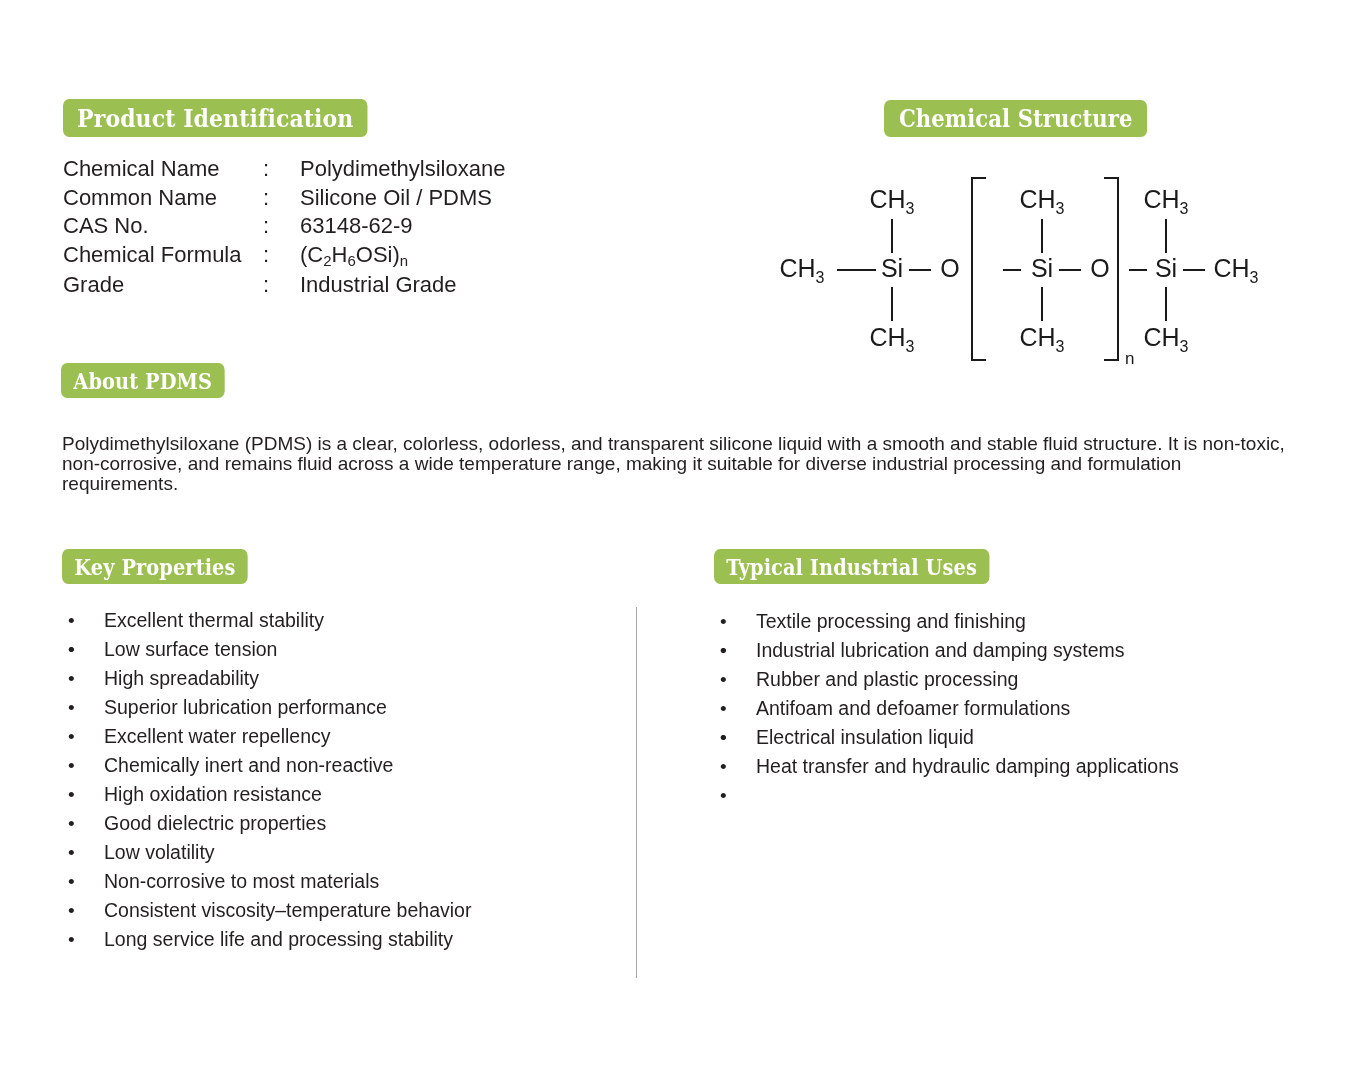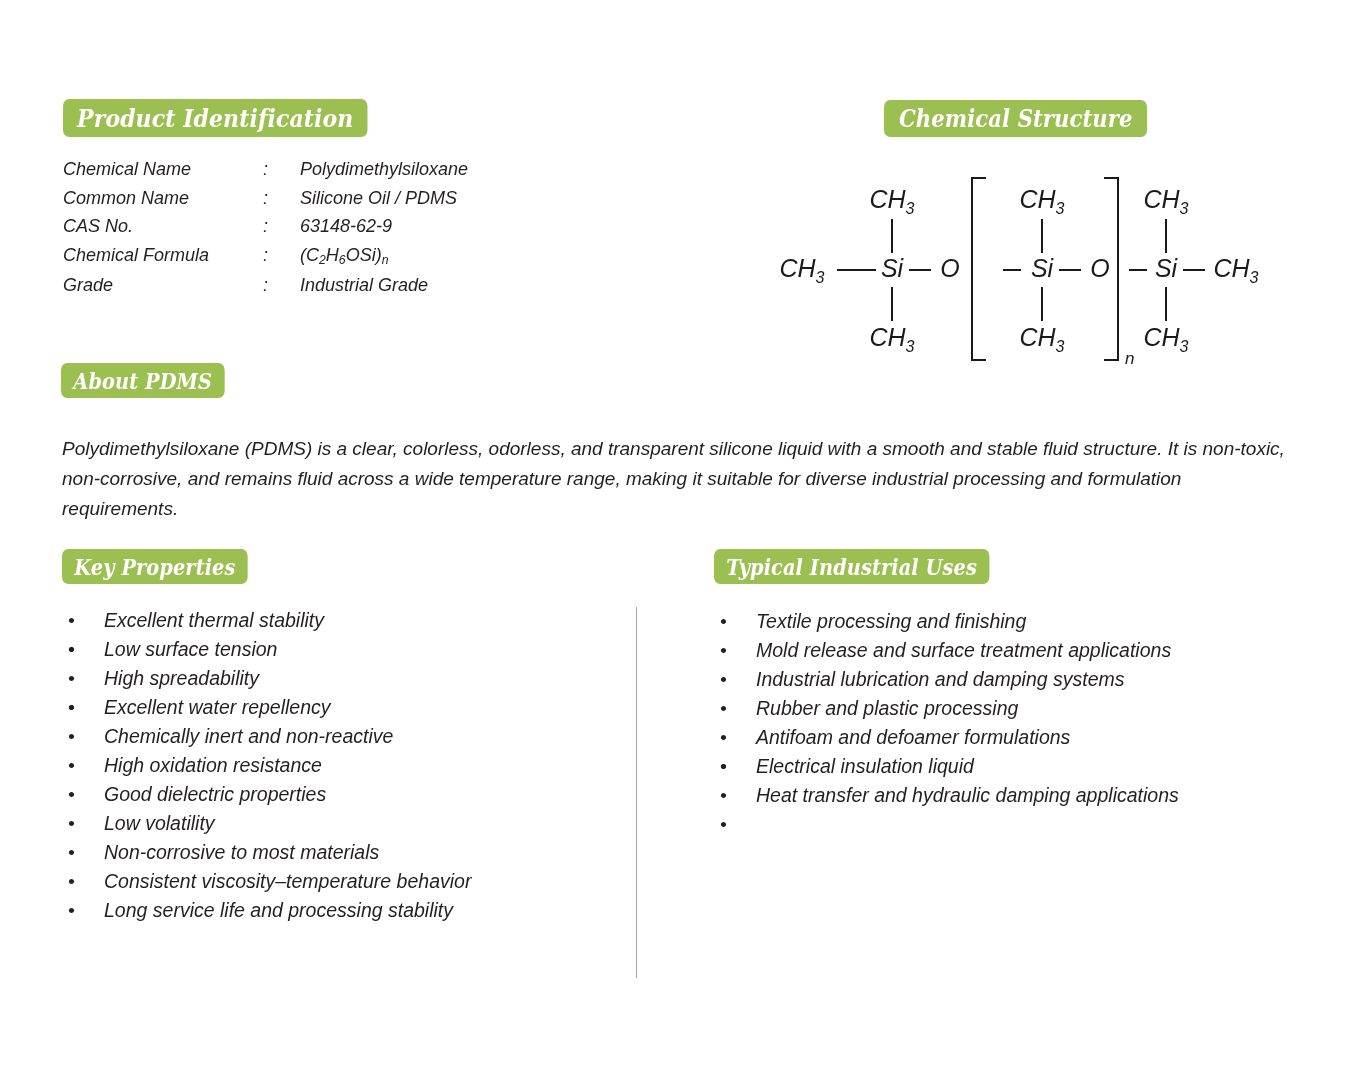--- a/index.html
+++ b/index.html
@@ -11,21 +11,20 @@
     height: 1080px;
     background: #ffffff;
     font-family: "Liberation Sans", sans-serif;
     color: #231f20;
     position: relative;
     overflow: hidden;
   }
   .page {
     position: absolute;
     inset: 0;
-    font-style: italic;
   }
 
   
   .badge {
     position: absolute;
     background: #9cbf51;
     border-radius: 7px;
     color: #ffffff;
     font-family: "DejaVu Serif", "Liberation Serif", serif;
     font-weight: bold;
@@ -68,21 +67,21 @@
     height: 35px;
     padding: 0 14px;
     font-size: 22px;
   }
 
   
   #product-table {
     position: absolute;
     left: 63px;
     top: 155px;
-    font-size: 18px;
+    font-size: 22px;
     line-height: 28.5px;
     border-collapse: collapse;
   }
   #product-table td {
     padding: 0;
     vertical-align: top;
     white-space: nowrap;
   }
   #product-table .lbl { width: 200px; }
   #product-table .sep { width: 37px; }
@@ -103,21 +102,21 @@
   }
   #structure svg { display: block; }
 
   
   #about-text {
     position: absolute;
     left: 62px;
     top: 415px;
     width: 1232px;
     font-size: 19px;
-    line-height: 30px;
+    line-height: 20px;
     text-align: left;
   }
 
   
   .col-list {
     position: absolute;
     font-size: 19.5px;
     line-height: 29px;
     list-style: none;
     margin: 0;
@@ -246,38 +245,38 @@
 
   <p id="about-text">Polydimethylsiloxane (PDMS) is a clear, colorless, odorless, and transparent silicone liquid with a smooth and stable fluid structure. It is non-toxic, non-corrosive, and remains fluid across a wide temperature range, making it suitable for diverse industrial processing and formulation requirements.</p>
 
   <div class="badge" id="badge-key">Key Properties</div>
 
   <ul class="col-list" id="key-list">
     <li><span class="bullet">•</span><span>Excellent thermal stability</span></li>
     <li><span class="bullet">•</span></li>
     <li><span class="bullet">•</span><span>Low surface tension</span></li>
     <li><span class="bullet">•</span><span>High spreadability</span></li>
-    <li><span class="bullet">•</span></li>
+    <li><span class="bullet">•</span><span>Superior lubrication performance</span></li>
     <li><span class="bullet">•</span><span>Excellent water repellency</span></li>
     <li><span class="bullet">•</span><span>Chemically inert and non-reactive</span></li>
     <li><span class="bullet">•</span><span>High oxidation resistance</span></li>
     <li><span class="bullet">•</span><span>Good dielectric properties</span></li>
     <li><span class="bullet">•</span><span>Low volatility</span></li>
     <li><span class="bullet">•</span><span>Non-corrosive to most materials</span></li>
     <li><span class="bullet">•</span><span>Consistent viscosity–temperature behavior</span></li>
     <li><span class="bullet">•</span><span>Long service life and processing stability</span></li>
   </ul>
 
   <div id="divider"></div>
 
   <div class="badge" id="badge-uses">Typical Industrial Uses</div>
 
   <ul class="col-list" id="uses-list">
     <li><span class="bullet">•</span><span>Textile processing and finishing</span></li>
-    <li><span class="bullet">•</span><span>Mold release and surface treatment applications</span></li>
+    <li><span class="bullet">•</span></li>
     <li><span class="bullet">•</span><span>Industrial lubrication and damping systems</span></li>
     <li><span class="bullet">•</span><span>Rubber and plastic processing</span></li>
     <li><span class="bullet">•</span><span>Antifoam and defoamer formulations</span></li>
     <li><span class="bullet">•</span></li>
     <li><span class="bullet">•</span><span>Electrical insulation liquid</span></li>
     <li><span class="bullet">•</span><span>Heat transfer and hydraulic damping applications</span></li>
     <li><span class="bullet">•</span></li>
   </ul>
 
 </div>

